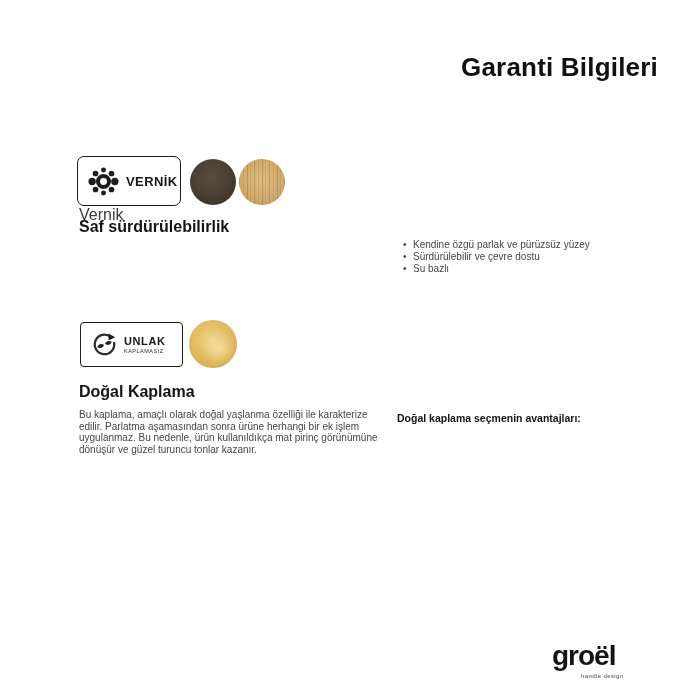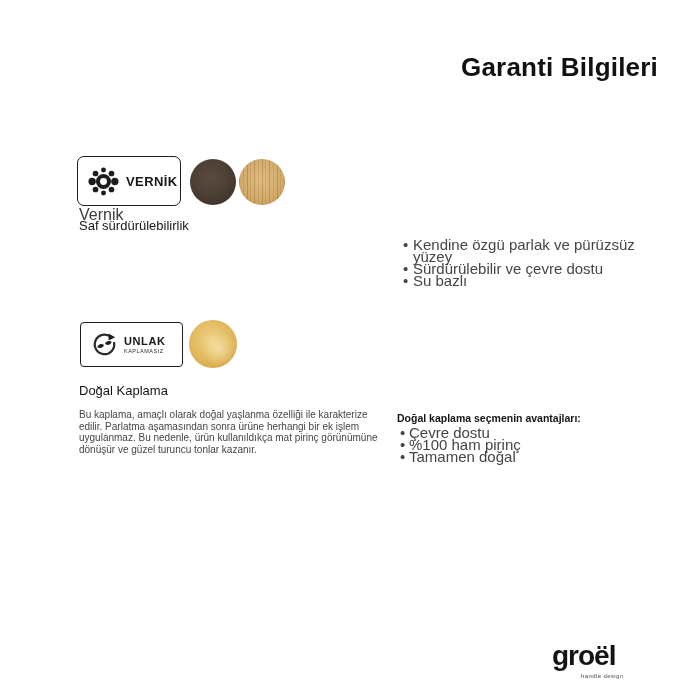--- a/index.html
+++ b/index.html
@@ -63,30 +63,30 @@
     left: 189px; top: 320px; width: 48px; height: 48px;
     background:
       radial-gradient(circle at 62% 60%, rgba(255,244,205,0.5) 0%, rgba(255,255,255,0) 42%),
       radial-gradient(circle at 46% 40%,
         #eed287 0%, #e3bd62 44%, #dcb054 68%, #c69a3e 84%,
         #8a6524 92%, #54390f 97%, #6b4e1d 100%);
   }
 
   
   .eyebrow   { position: absolute; font-size: 16px; color: #3c3c3c; }
-  .blk-head  { position: absolute; font-size: 13px; font-weight: normal; color: #141414; }
+  .blk-head  { position: absolute; font-size: 16px; font-weight: bold; color: #141414; }
   .body-text { position: absolute; width: 302px; font-size: 10px; line-height: 11.7px; color: #454545; }
 
   .adv { position: absolute; width: 272px; }
   .adv-head { font-size: 10.5px; font-weight: bold; color: #141414; margin-bottom: 3px; }
   .adv ul { list-style: none; }
   .adv li {
     position: relative;
     padding-left: 12px;
-    font-size: 15px;
+    font-size: 10px;
     line-height: 12px;
     color: #454545;
   }
   .adv li::before {
     content: "•";
     position: absolute;
     left: 3px; top: 0;
     color: #454545;
   }
   .adv-vernik li { padding-left: 16px; }
@@ -176,25 +176,20 @@
     </span>
   </div>
 
   <div class="swatch swatch-brass"></div>
 
   <div class="blk-head hd-dogal">Doğal Kaplama</div>
   <p class="body-text bd-dogal">Bu kaplama, amaçlı olarak doğal yaşlanma özelliği ile karakterize edilir. Parlatma aşamasından sonra ürüne herhangi bir ek işlem uygulanmaz. Bu nedenle, ürün kullanıldıkça mat pirinç görünümüne dönüşür ve güzel turuncu tonlar kazanır.</p>
 
   <div class="adv adv-dogal">
     <div class="adv-head">Doğal kaplama seçmenin avantajları:</div>
-    <ul>
-      <li>Çevre dostu</li>
-      <li>%100 ham pirinç</li>
-      <li>Tamamen doğal</li>
-    </ul>
   </div>
 
   <div class="logo">
     <div class="logo-text">groël</div>
     <div class="logo-sub">handle design</div>
   </div>
 
 </div>
 
 </body></html>

